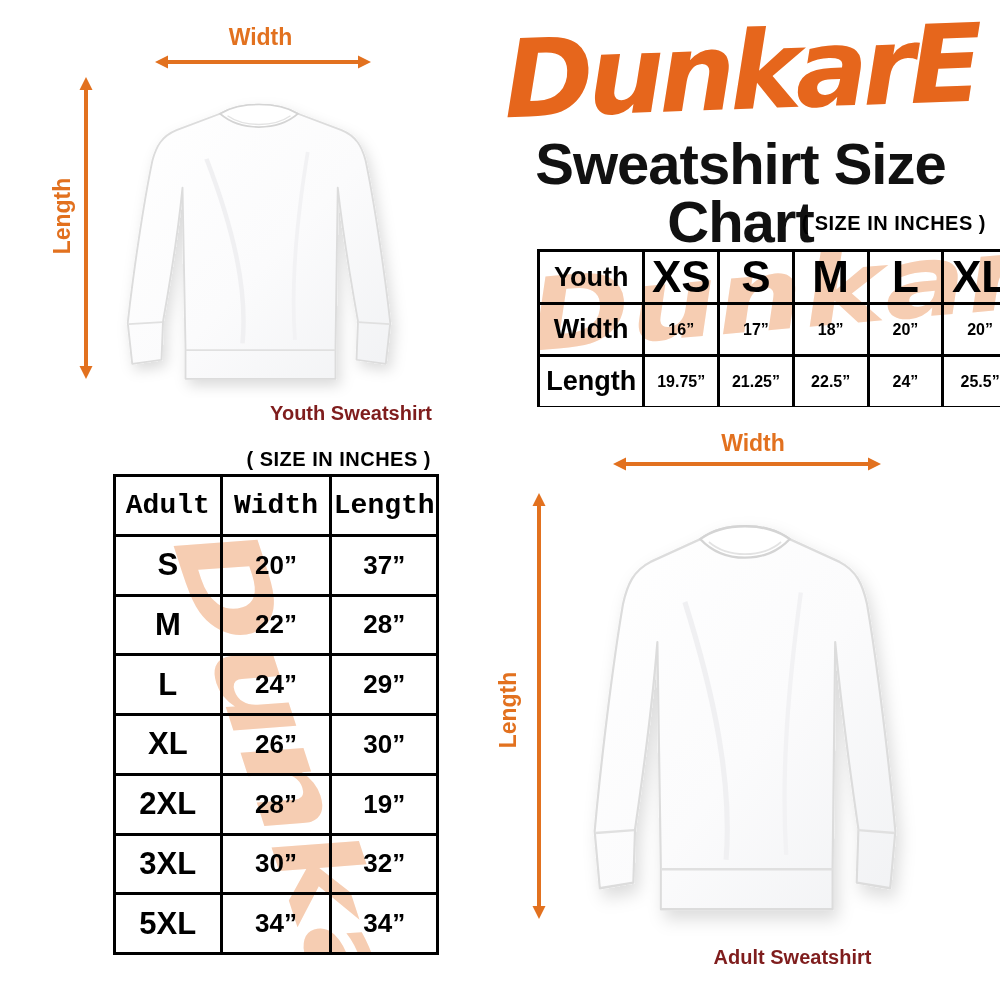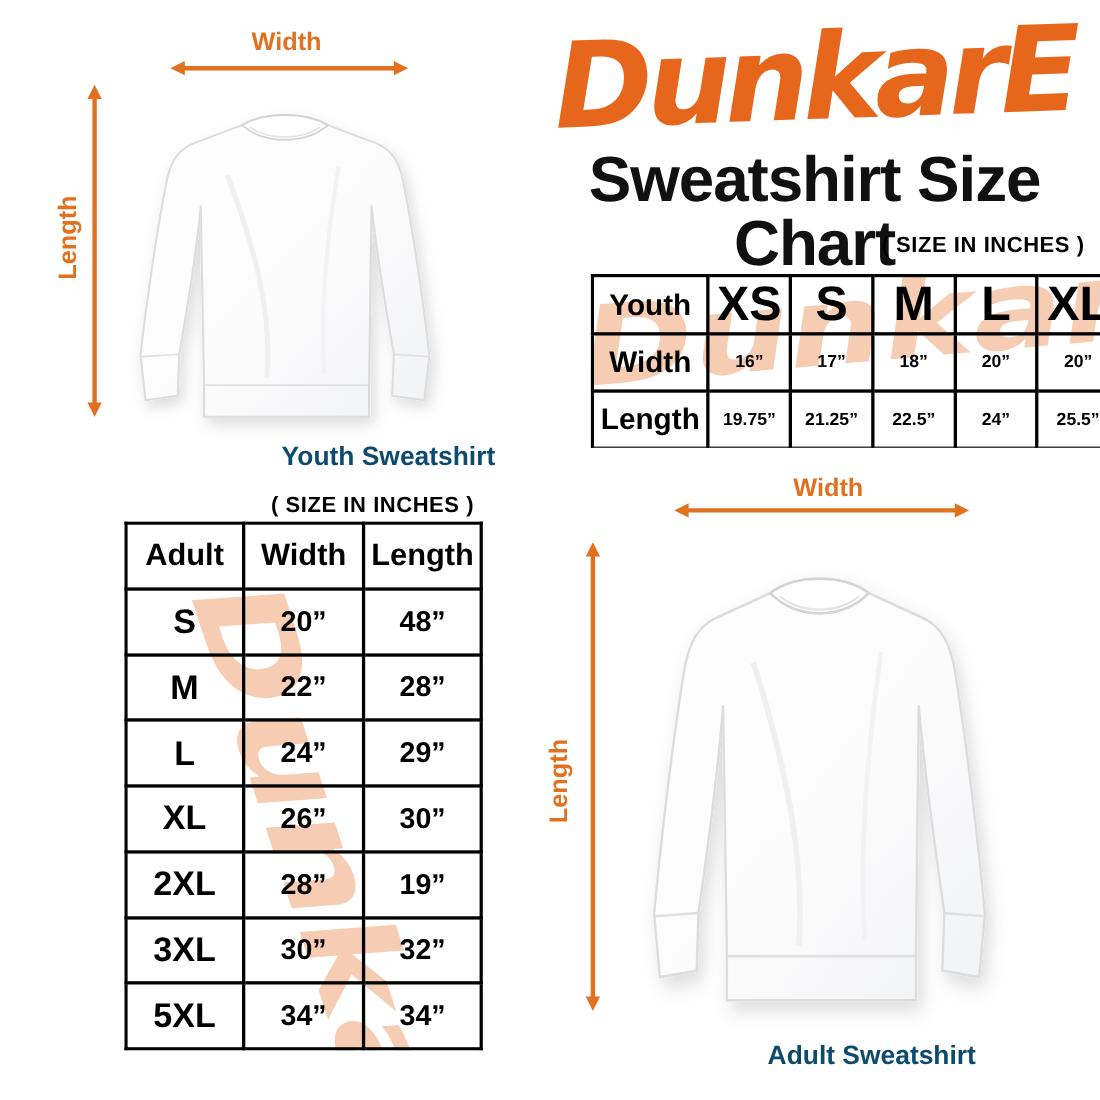--- a/index.html
+++ b/index.html
@@ -44,24 +44,24 @@
   }
   table.size-table td{
     border:3px solid #000;text-align:center;vertical-align:middle;
     font-weight:bold;padding:0;background:transparent;
   }
   .yt td{height:49px;font-size:16px;}
   .yt tr.hdr td{font-size:44px;}
   .yt tr.hdr td.lbl{font-size:27px;}
   .yt td.lbl{font-size:27px;}
   .at td{height:50px;font-size:26px;}
-  .at tr.hdr td{font-size:28px;}
+  .at tr.hdr td{font-size:28px;font-family:Liberation Mono, monospace;}
   .at td.lbl{font-size:31px;}
   
-  .caption{position:absolute;font-size:24px;font-weight:bold;color:#0c4a6e;text-align:center;white-space:nowrap;}
+  .caption{position:absolute;font-size:20px;font-weight:bold;color:#7f1d1d;text-align:center;white-space:nowrap;}
   
   .shirt{position:absolute;}
 </style>
 </head>
 <body>
 
 <div class="canvas">
 
   <svg width="0" height="0" style="position:absolute" aria-hidden="true">
     <defs>
@@ -168,21 +168,21 @@
         </colgroup>
       <tbody>
           <tr class="hdr">
         <td>Adult</td>
         <td>Width</td>
         <td>Length</td>
       </tr>
       <tr>
         <td class="lbl">S</td>
         <td>20”</td>
-        <td>48”</td>
+        <td>37”</td>
       </tr>
       <tr>
         <td class="lbl">M</td>
         <td>22”</td>
         <td>28”</td>
       </tr>
       <tr>
         <td class="lbl">L</td>
         <td>24”</td>
         <td>29”</td>

